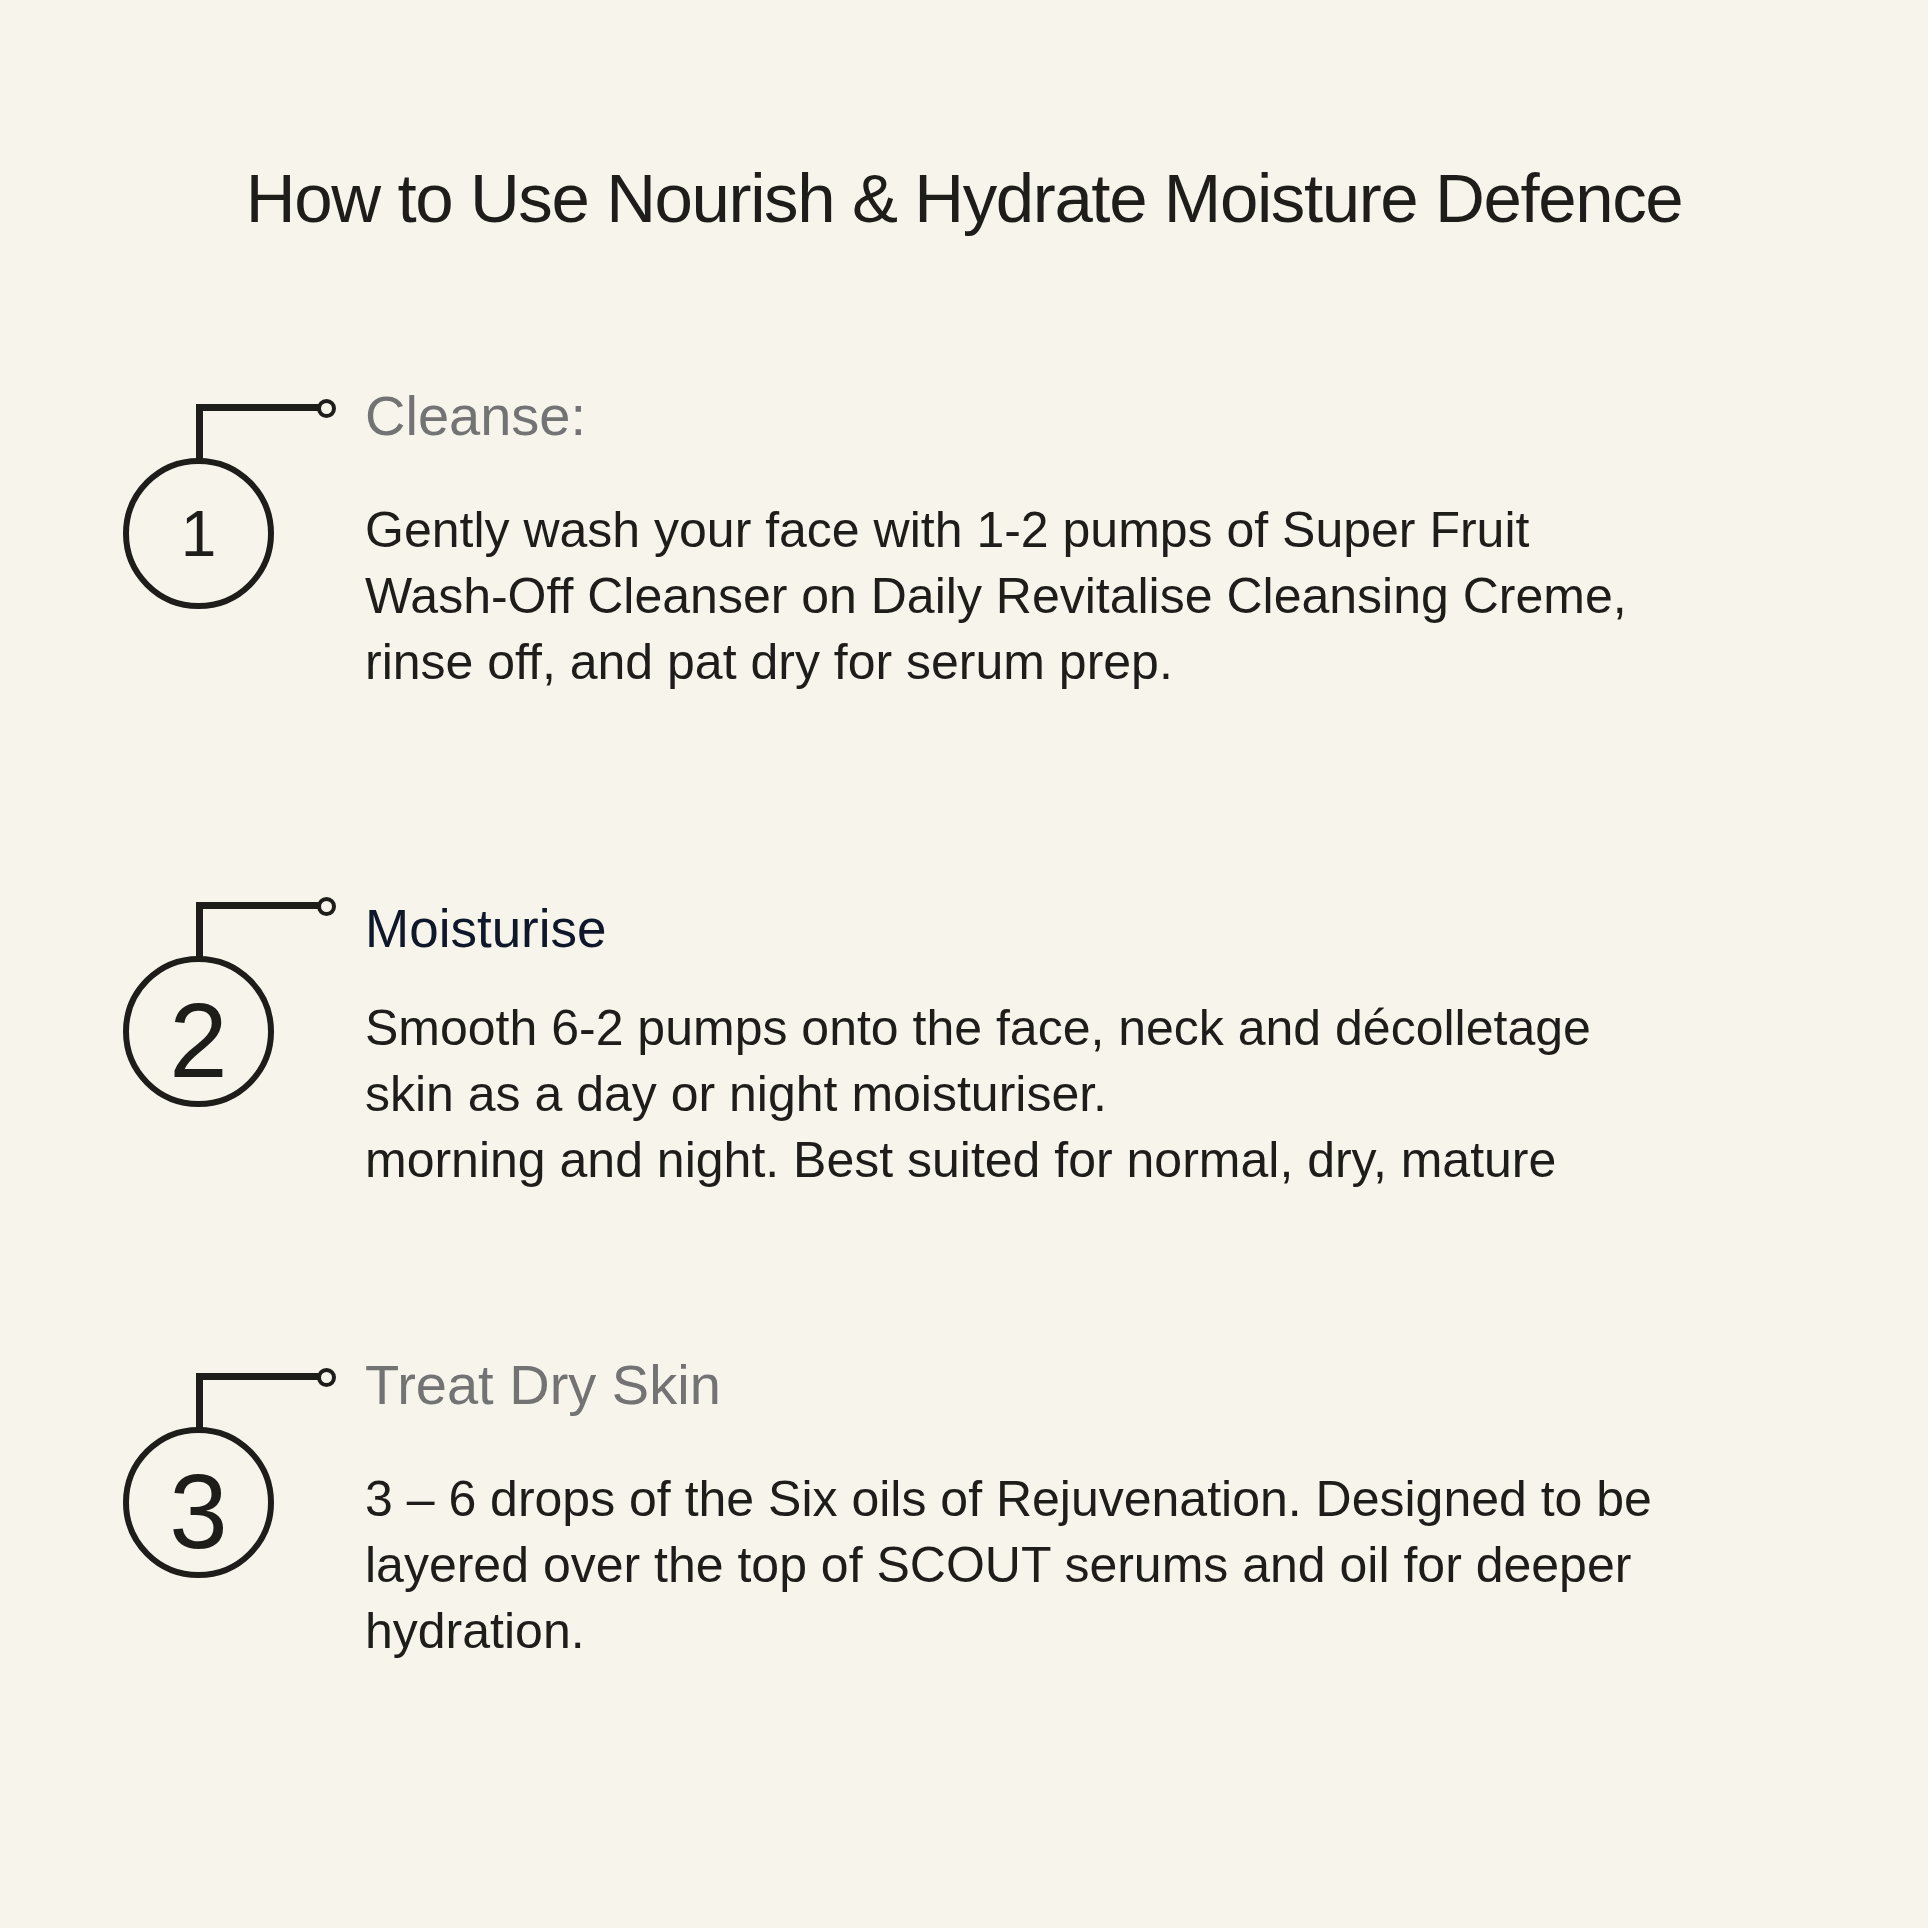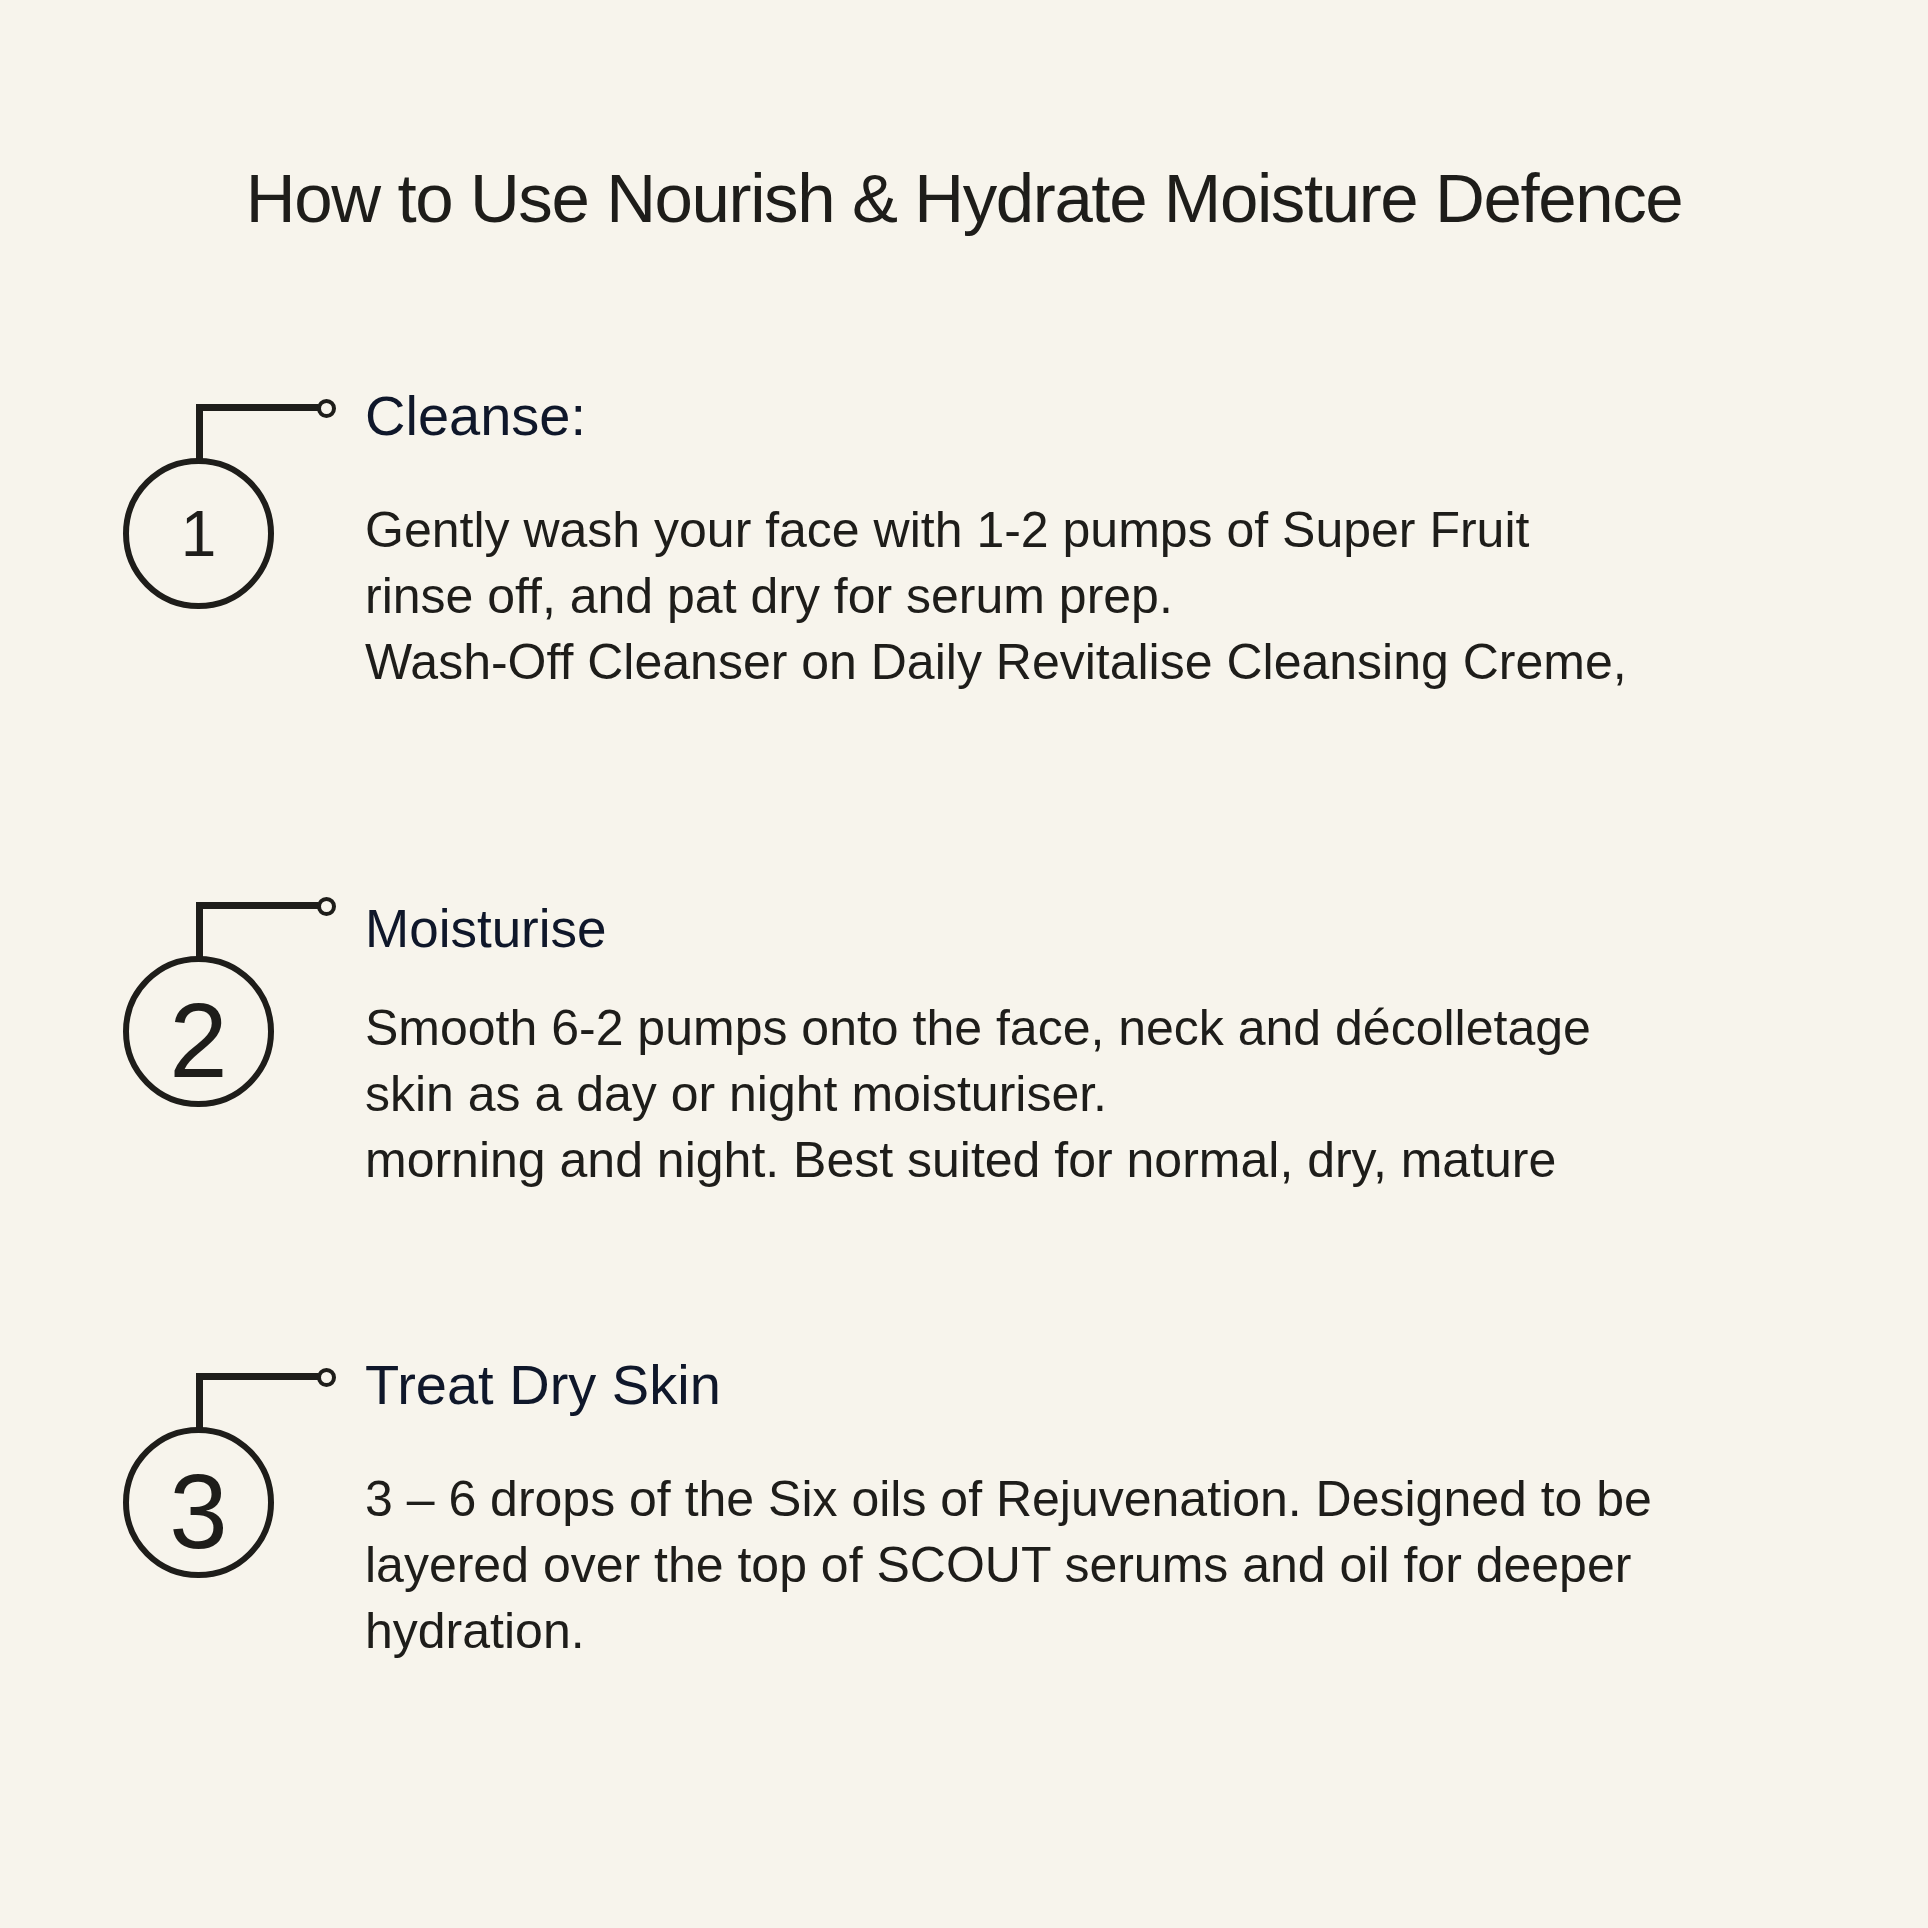--- a/index.html
+++ b/index.html
@@ -78,21 +78,21 @@
   .step-1 .num{ font-size:64px; }
   .step-2 .num, .step-3 .num{ font-size:105px; transform:translateY(9.4px); }
 
   .heading{
     position:absolute;
     left:365px;
     top:-20px;
     font-size:56px;
     line-height:56px;
     white-space:nowrap;
-    color:#0f172a;
+    color:#737373;
   }
   .heading.light{
     top:-4.7px;
     font-size:53px;
     color:#0f172a;
     font-weight:300;
   }
   .body{
     position:absolute;
     left:365px;
@@ -113,22 +113,22 @@
   <div class="step step-1">
     <div class="conn-v"></div>
     <div class="conn-h"></div>
     <div class="conn-ring"></div>
     <div class="num-circle">
       <span class="num">1</span>
     </div>
     <div class="heading">Cleanse:</div>
     <div class="body">
       <div class="line">Gently wash your face with 1-2 pumps of Super Fruit</div>
+      <div class="line">Wash-Off Cleanser on Daily Revitalise Cleansing Creme,</div>
       <div class="line">rinse off, and pat dry for serum prep.</div>
-      <div class="line">Wash-Off Cleanser on Daily Revitalise Cleansing Creme,</div>
     </div>
   </div>
 
   <div class="step step-2">
     <div class="conn-v"></div>
     <div class="conn-h"></div>
     <div class="conn-ring"></div>
     <div class="num-circle">
       <span class="num">2</span>
     </div>

